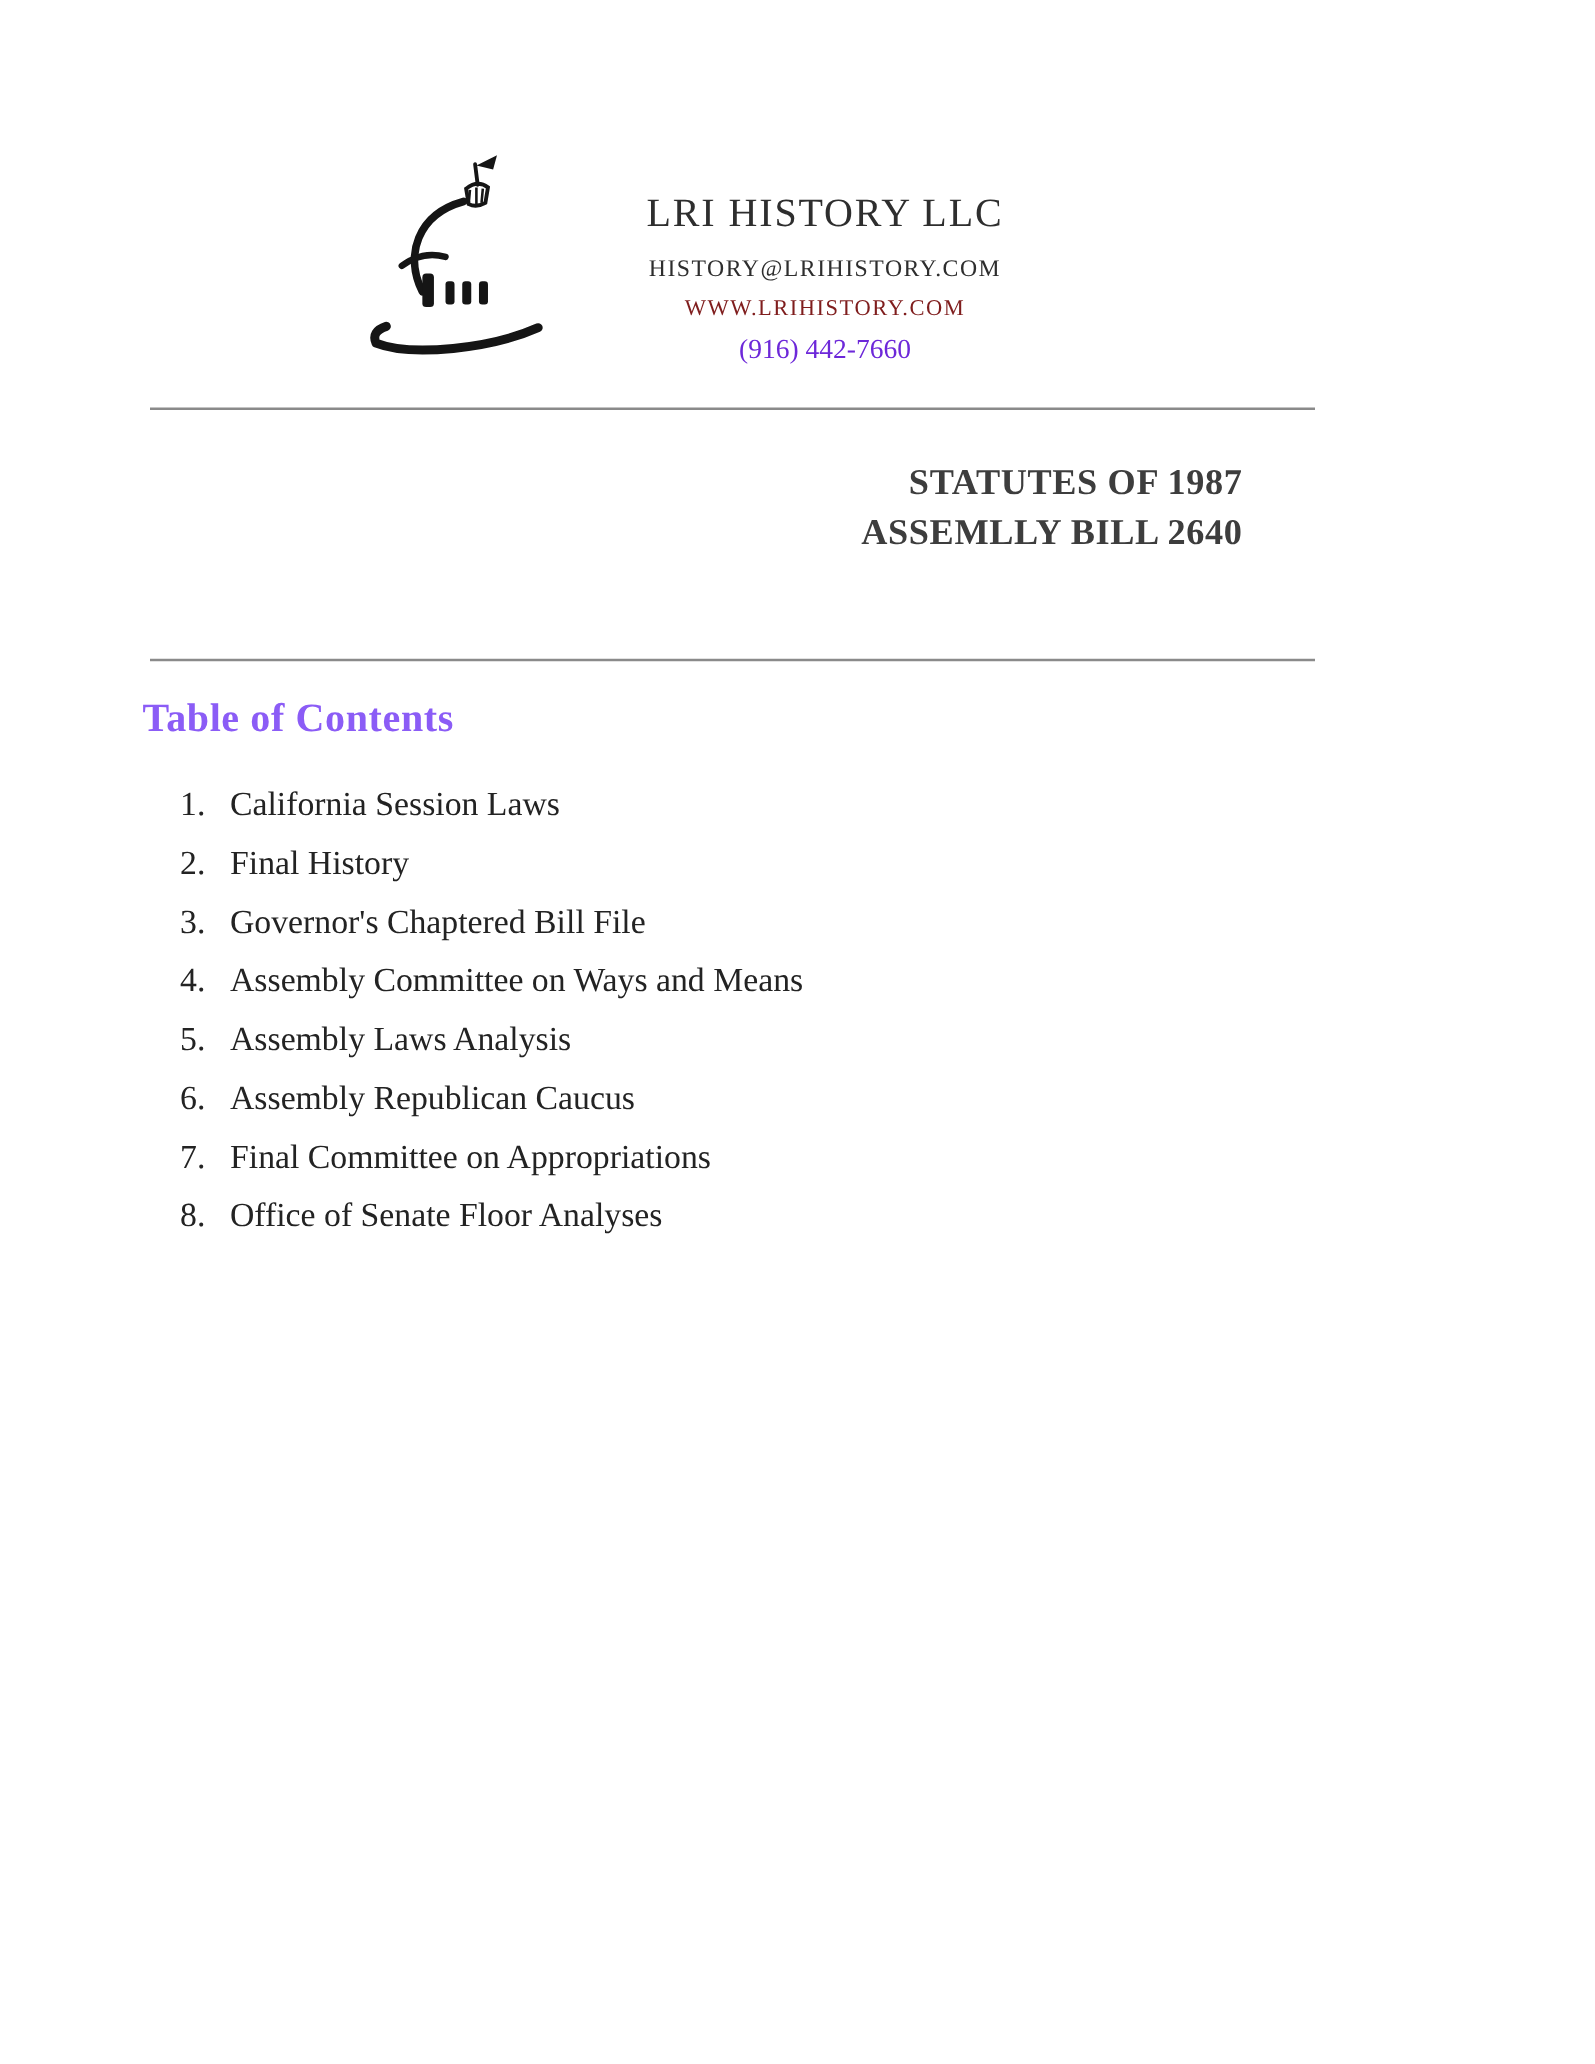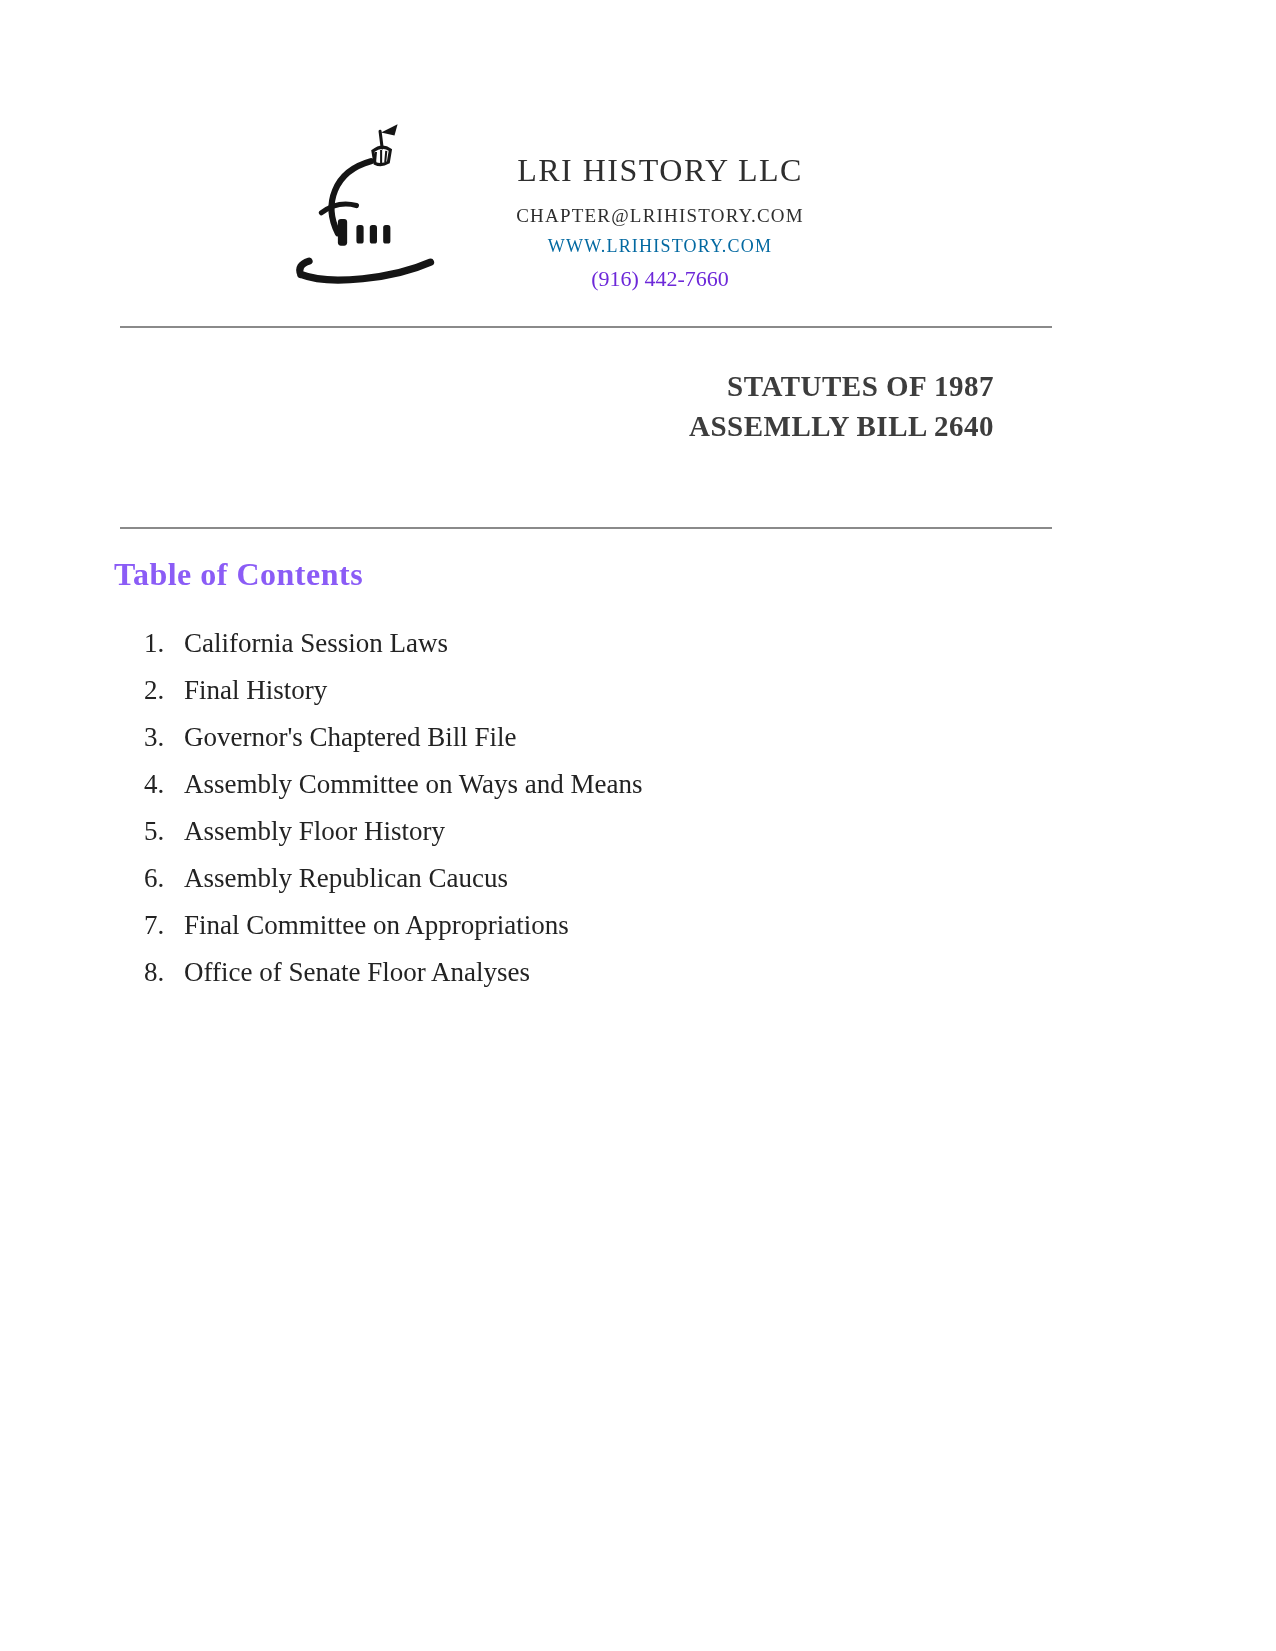--- a/index.html
+++ b/index.html
@@ -21,21 +21,21 @@
   .logo-wrap svg { width:100%; height:100%; }
   .contact {
     margin-left:18px; padding-top:32px;
     text-align:center; min-width:360px;
   }
   .company {
     font-size:32px; letter-spacing:1.5px;
     color:#2e2e2e; white-space:nowrap;
   }
   .email    { font-size:19px; letter-spacing:1.2px; margin-top:16px; color:#2e2e2e; }
-  .website  { font-size:18px; letter-spacing:1.2px; margin-top:9px;  color:#0369a1; }
+  .website  { font-size:18px; letter-spacing:1.2px; margin-top:9px;  color:#7f1d1d; }
   .phone    { font-size:22px; margin-top:9px; color:#6d28d9; }
 
   
   .divider {
     position:absolute; left:120px; width:932px; height:0;
     border-top:2px solid #8a8a8a;
   }
   .divider.top    { top:326px; }
   .divider.bottom { top:527px; }
 
@@ -89,38 +89,38 @@
 
       <rect x="60" y="104" width="7" height="18" rx="2.5" fill="#151515"></rect>
       <rect x="73" y="104" width="7" height="18" rx="2.5" fill="#151515"></rect>
       <rect x="86" y="104" width="7" height="18" rx="2.5" fill="#151515"></rect>
 
       <path d="M6,152 q-4,-9 8,-13 M6,152 C34,163 96,156 132,140" stroke="#151515" stroke-width="7" stroke-linecap="round" fill="none"></path>
     </svg>
   </div>
   <div class="contact">
     <div class="company">LRI HISTORY LLC</div>
-    <div class="email">CHAPTER@LRIHISTORY.COM</div>
+    <div class="email">HISTORY@LRIHISTORY.COM</div>
     <div class="website">WWW.LRIHISTORY.COM</div>
     <div class="phone">(916) 442-7660</div>
   </div>
 </div>
 
 <div class="divider top"></div>
 <div class="divider bottom"></div>
 
 <div class="statutes">
   <div class="line">STATUTES OF 1987</div>
   <div class="line">ASSEMLLY BILL 2640</div>
 </div>
 
 <div class="toc-title">Table of Contents</div>
 
 <ol class="toc-list">
   <li>California Session Laws</li>
   <li>Final History</li>
   <li>Governor's Chaptered Bill File</li>
   <li>Assembly Committee on Ways and Means</li>
-  <li>Assembly Floor History</li>
+  <li>Assembly Laws Analysis</li>
   <li>Assembly Republican Caucus</li>
   <li>Final Committee on Appropriations</li>
   <li>Office of Senate Floor Analyses</li>
 </ol>
 
 </body></html>

